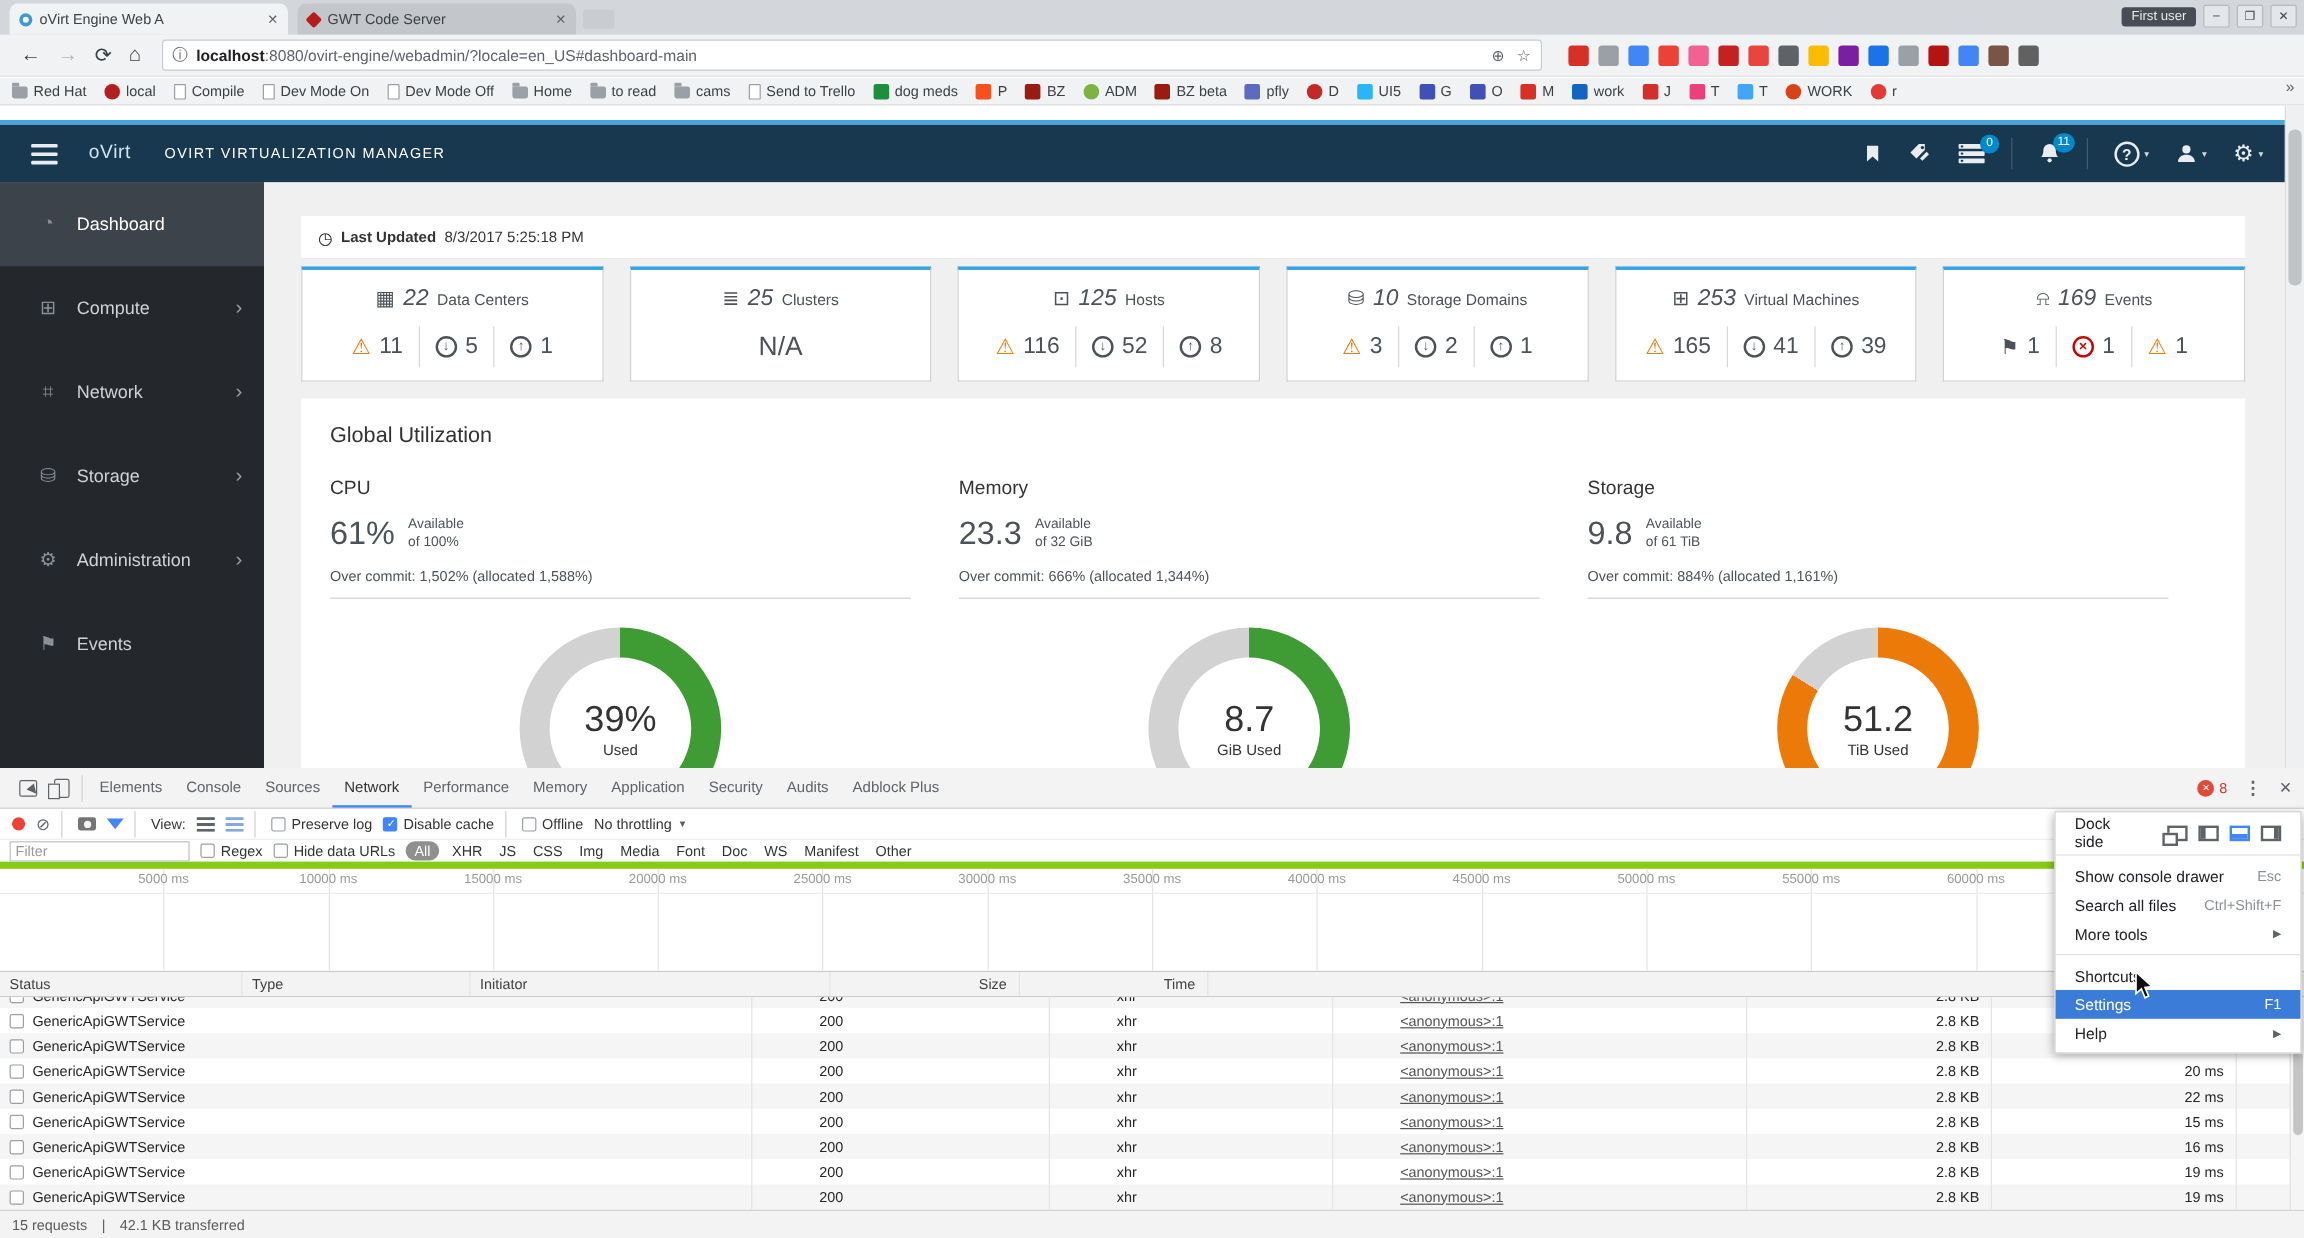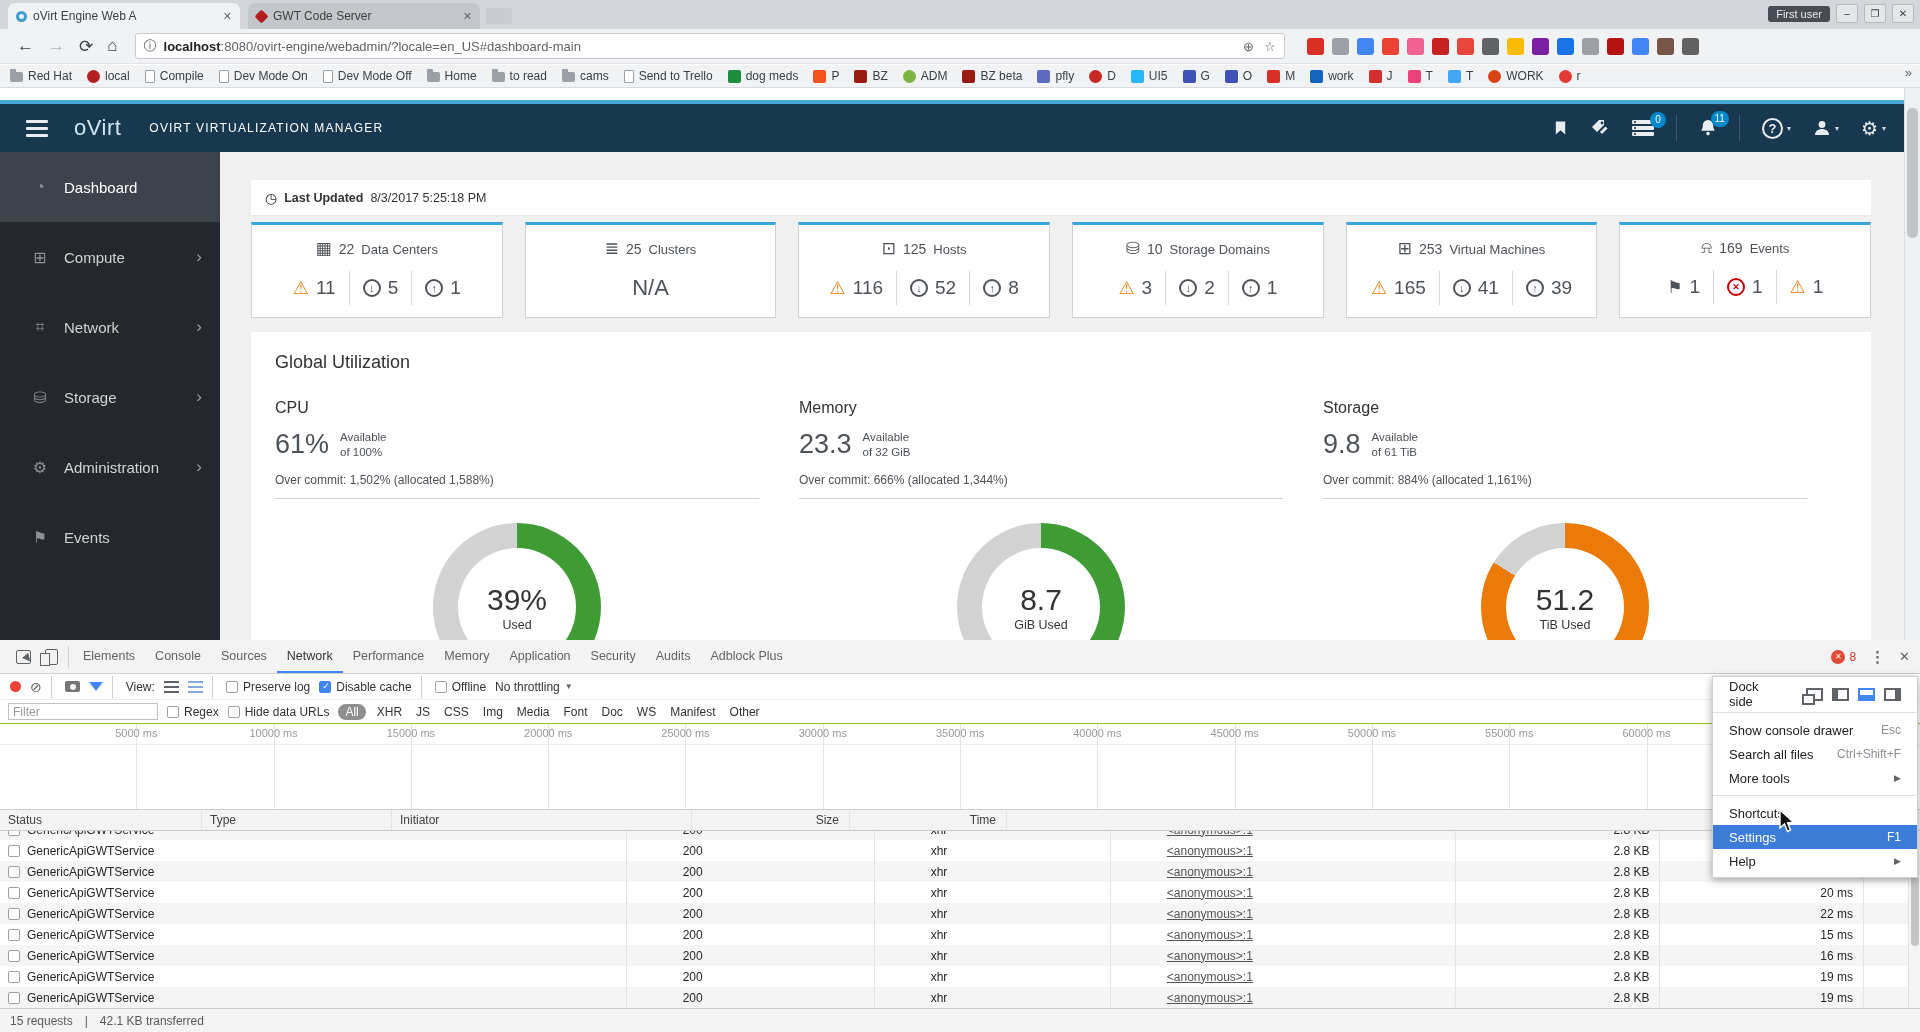--- a/index.html
+++ b/index.html
@@ -39,21 +39,21 @@
   .bm-icon.square { border-radius:2px; }
   .bm-icon.circle { border-radius:50%; }
   .bm-overflow { position:absolute; right:8px; color:#5f6368; font-size:13px; }
 
   
   .page-gap { position:absolute; top:88px; left:0; width:1920px; height:12px; background:#fff; }
   .ovirt-topline { position:absolute; top:100px; left:0; width:1920px; height:4px; background:#49a6da; }
   .ovirt-header { position:absolute; top:104px; left:0; width:1920px; height:48px; background:#17384e; display:flex; align-items:center; }
   .hamburger { width:22px; margin:0 26px 0 26px; display:flex; flex-direction:column; gap:4px; }
   .hamburger span { height:3px; background:#e9edf1; border-radius:1px; }
-  .ovirt-logo { font-size:22px; color:#cfe4f2; font-weight:400; margin-right:28px; letter-spacing:0.5px; }
+  .ovirt-logo { font-size:16px; color:#cfe4f2; font-weight:400; margin-right:28px; letter-spacing:0.5px; }
   .ovirt-title { font-size:12px; color:#fff; letter-spacing:1.2px; }
   .hdr-right { position:absolute; right:34px; display:flex; align-items:center; gap:22px; height:48px; }
   .hdr-ic { position:relative; color:#e9edf1; display:flex; align-items:center; }
   .hdr-ic svg { display:block; }
   .hdr-badge { position:absolute; top:-8px; right:-12px; background:#0088ce; color:#fff; font-size:10px; min-width:16px; height:16px; border-radius:8px; display:flex; align-items:center; justify-content:center; padding:0 4px; }
   .hdr-divider { width:1px; height:26px; background:rgba(255,255,255,0.18); }
   .hdr-caret { font-size:8px; color:#cfd8dd; margin-left:4px; }
   .q-circle { width:21px; height:21px; border:2px solid #e9edf1; border-radius:50%; font-size:13px; font-weight:bold; display:flex; align-items:center; justify-content:center; }
   .gear-glyph { font-size:19px; }
 
@@ -67,21 +67,21 @@
   .main { position:absolute; top:152px; left:220px; width:1684px; height:488px; background:#f0f0f0; overflow:hidden; }
   .content { position:absolute; left:31px; top:28px; width:1620px; }
   .last-bar { background:#fff; height:36px; display:flex; align-items:center; gap:7px; padding:0 14px; font-size:12.5px; color:#333; border-bottom:1px solid #e8e8e8; }
   .clock { font-size:14px; color:#333; }
   .lu-label { font-weight:bold; }
 
   .cards { display:flex; gap:22px; margin-top:6px; }
   .card { flex:1; height:96px; background:#fff; border:1px solid #d1d1d1; border-top:3px solid #39a5dc; text-align:center; }
   .card-head { display:flex; align-items:baseline; justify-content:center; gap:7px; margin-top:13px; }
   .card-icon { font-size:17px; color:#4d5258; }
-  .card-count { font-size:14px; color:#4d5258; }
+  .card-count { font-size:19px; color:#4d5258;font-style:italic; }
   .card-label { font-size:13px; color:#4d5258; }
   .card-body { position:relative; height:42px; margin-top:8px; }
   .card-stats { display:flex; justify-content:center; align-items:center; height:100%; }
   .stat-item { display:flex; align-items:center; padding:0 13px; height:34px; }
   .stat-item + .stat-item { border-left:1px solid #d7d7d7; }
   .stat-ic { display:inline-flex; align-items:center; justify-content:center; margin-right:7px; }
   .stat-item.warning .stat-ic::before { content:"⚠"; color:#ec7a08; font-size:18px; }
   .stat-item.down .stat-ic, .stat-item.up .stat-ic { width:18px; height:18px; border:2px solid #4d5258; border-radius:50%; font-size:11px; font-weight:bold; color:#4d5258; }
   .stat-item.down .stat-ic::before { content:"↓"; }
   .stat-item.up .stat-ic::before { content:"↑"; }
@@ -137,21 +137,21 @@
   .tb-lbl { color:#333; }
   .view-ic { width:15px; height:12px; background:repeating-linear-gradient(to bottom,#5f6368 0 2px,transparent 2px 5px); }
   .view-ic.v2 { background:repeating-linear-gradient(to bottom,#85a8e0 0 2px,transparent 2px 5px); width:15px; }
   .cb { width:12px; height:12px; border:1px solid #9aa0a6; border-radius:2px; background:#fff; display:inline-block; margin-right:5px; flex:none; }
   .cb.checked { background:#4285f4; border-color:#4285f4; position:relative; }
   .cb.checked::after { content:"✓"; color:#fff; font-size:9px; position:absolute; left:2px; top:-1px; }
   .tb-check { display:flex; align-items:center; color:#333; }
   .throttle { display:flex; align-items:center; gap:5px; color:#333; }
   .caret { font-size:8px; color:#5f6368; }
 
-  .dt-filter { height:24px; display:flex; align-items:center; gap:9px; padding-left:8px; border-bottom:1px solid #84cc16; }
+  .dt-filter { height:24px; display:flex; align-items:center; gap:9px; padding-left:8px; border-bottom:6px solid #84cc16; }
   .filter-input { width:150px; height:17px; border:1px solid #c0c0c0; font-size:12px; padding:0 4px; font-family:"Liberation Sans",sans-serif; }
   .filter-input::placeholder { color:#999; }
   .type-f { color:#333; margin-right:5px; }
   .type-f.pill { background:#8f8f8f; color:#fff; border-radius:9px; padding:1px 7px; margin-right:2px; }
 
   .dt-timeline { height:86px; border-bottom:1px solid #ccc; display:flex; position:relative; overflow:hidden; }
   .dt-timeline::after { content:""; position:absolute; left:0; right:0; top:20px; border-top:1px solid #ededed; }
   .tl-cell { flex:0 0 137.3px; border-right:1px solid #e4e4e4; position:relative; }
   .tl-label { position:absolute; top:3px; right:0; transform:translateX(50%); font-size:11px; color:#999; white-space:nowrap; }
 

